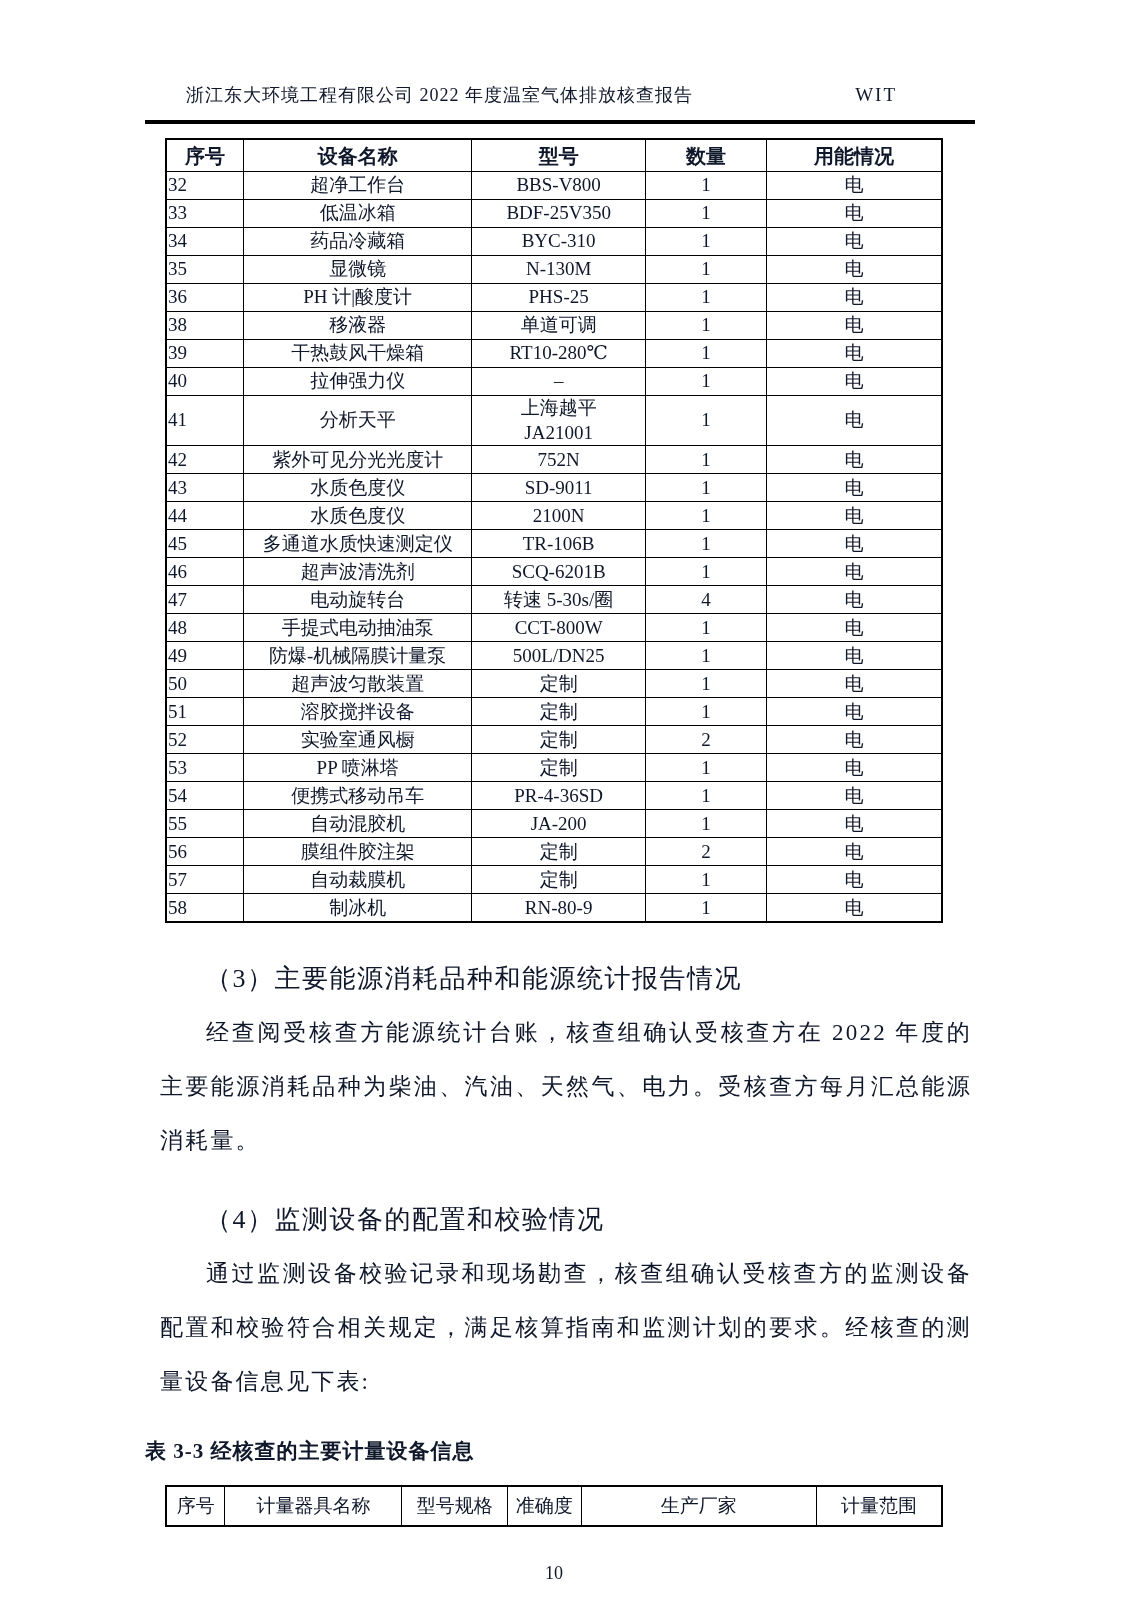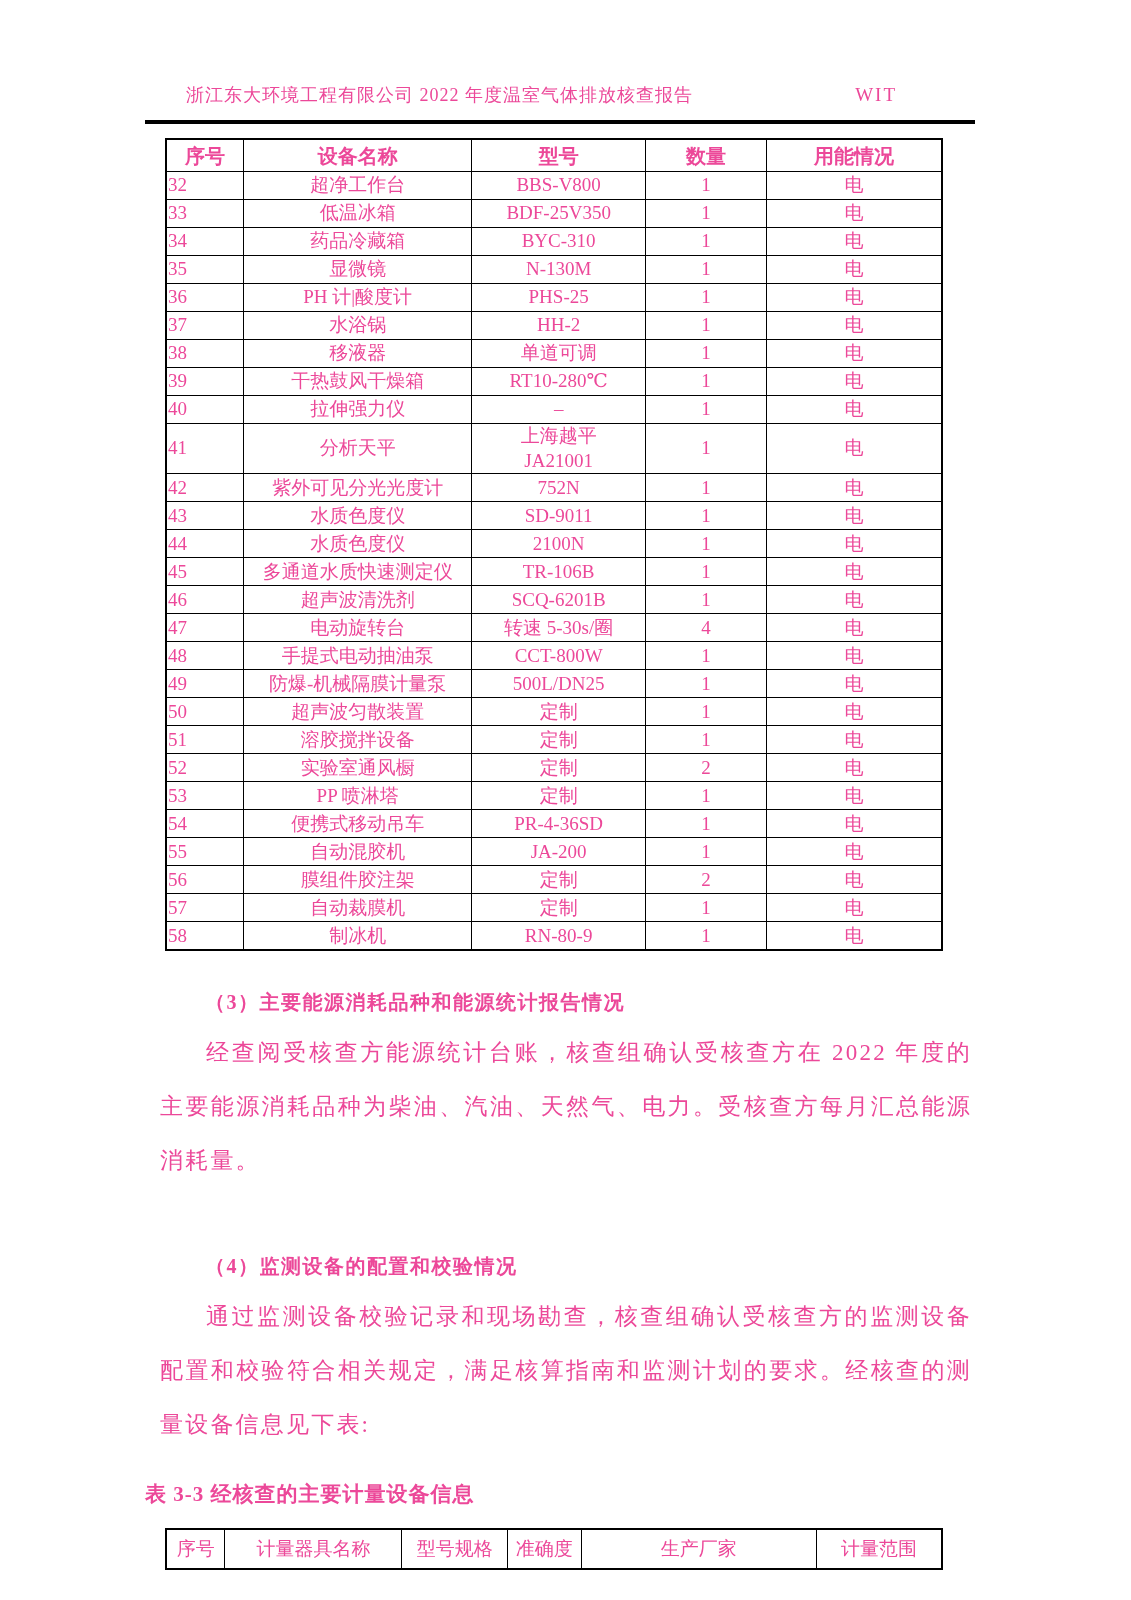--- a/index.html
+++ b/index.html
@@ -1,20 +1,20 @@
 <!DOCTYPE html>
 <html><head>
 <meta charset="utf-8">
 <style>
   html,body{margin:0;padding:0;background:#ffffff;}
   .page{
     position:relative;
     width:1131px;height:1600px;
     background:#ffffff;
-    color:#ec4899;
+    color:#0f172a;
     font-family:"Liberation Serif","DejaVu Serif",serif;
     box-sizing:border-box;
     padding:83px 156px 0 145px;
     overflow:hidden;
   }
   
   .doc-header{display:flex;justify-content:space-between;align-items:baseline;}
   .doc-header .title{font-size:18px;letter-spacing:1px;padding-left:41px;white-space:nowrap;}
   .doc-header .wit{font-size:19px;letter-spacing:2px;padding-right:78px;}
   .header-rule{border:none;border-top:4px solid #000;margin:13px 0 0 0;}
@@ -24,22 +24,22 @@
   th,td{border:1px solid #000;text-align:center;padding:0 2px;line-height:1.3;overflow:hidden;}
   .eq-table{margin:14px 0 0 20px;width:778px;font-size:19px;border:2px solid #000;}
   .eq-table th{font-weight:bold;font-size:20px;height:31px;}
   .eq-table td{height:27px;}
   .eq-table td.no{text-align:left;padding-left:1px;font-family:"Liberation Serif","DejaVu Serif",serif;}
   .eq-table td.model{white-space:pre-line;}
   .meter-table{margin:20px 0 0 20px;width:778px;font-size:19px;border:2px solid #000;}
   .meter-table th{font-weight:normal;height:38px;}
 
   
-  .section-heading{font-size:20px;font-weight:bold;margin:38px 0 0 60px;letter-spacing:1.5px;}
-  .section-heading.second{margin-top:65px;}
+  .section-heading{font-size:26px;font-weight:normal;margin:38px 0 0 60px;letter-spacing:1.5px;}
+  .section-heading.second{margin-top:34px;}
   .para{
     font-size:23px;line-height:54px;letter-spacing:2.2px;
     text-align:justify;text-indent:2em;
     margin:10px 0 0 15px;width:812px;
   }
   .table-caption{font-size:21px;font-weight:bold;text-align:left;letter-spacing:1px;margin:28px 0 0 0;width:818px;}
   .page-number{text-align:center;font-size:18px;margin-top:36px;width:818px;}
 </style>
 </head>
 <body>
@@ -95,27 +95,20 @@
           <td class="no">35</td>
           <td class="name">显微镜</td>
           <td class="model">N-130M</td>
           <td class="qty">1</td>
           <td class="energy">电</td>
         </tr>
         <tr>
           <td class="no">36</td>
           <td class="name">PH 计|酸度计</td>
           <td class="model">PHS-25</td>
-          <td class="qty">1</td>
-          <td class="energy">电</td>
-        </tr>
-        <tr>
-          <td class="no">37</td>
-          <td class="name">水浴锅</td>
-          <td class="model">HH-2</td>
           <td class="qty">1</td>
           <td class="energy">电</td>
         </tr>
         <tr>
           <td class="no">38</td>
           <td class="name">移液器</td>
           <td class="model">单道可调</td>
           <td class="qty">1</td>
           <td class="energy">电</td>
         </tr>

